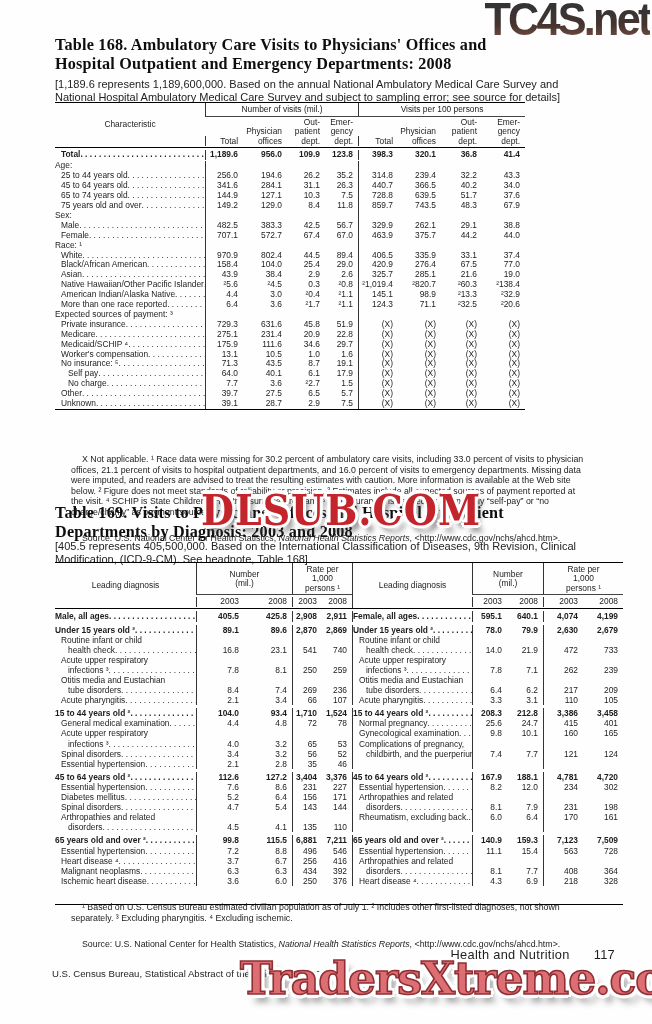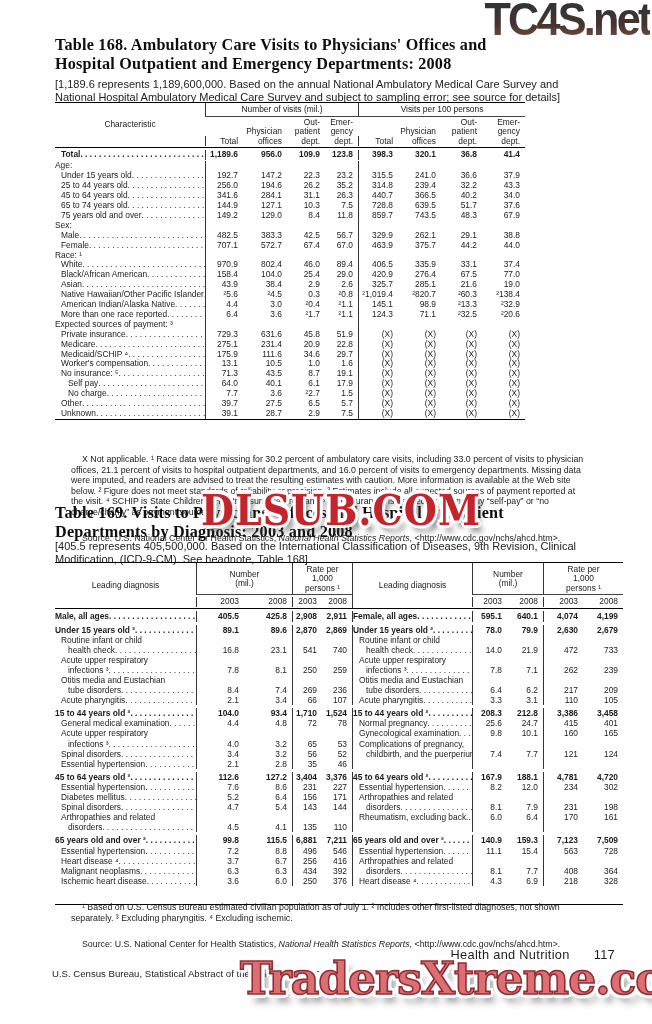--- a/index.html
+++ b/index.html
@@ -132,33 +132,20 @@
         <div class="val c3"></div>
         <div class="val c4"></div>
         <div class="val c5"></div>
         <div class="val c6"></div>
         <div class="val c7"></div>
         <div class="val c8"></div>
         <div class="val c9"></div>
       </div>
       <div class="trow g168">
         <div class="lbl c1 i1 leader">
-          <span class="t">Under 15 years old</span>
-        </div>
-        <div class="val c2">192.7</div>
-        <div class="val c3">147.2</div>
-        <div class="val c4">22.3</div>
-        <div class="val c5">23.2</div>
-        <div class="val c6">315.5</div>
-        <div class="val c7">241.0</div>
-        <div class="val c8">36.6</div>
-        <div class="val c9">37.9</div>
-      </div>
-      <div class="trow g168">
-        <div class="lbl c1 i1 leader">
           <span class="t">25 to 44 years old</span>
         </div>
         <div class="val c2">256.0</div>
         <div class="val c3">194.6</div>
         <div class="val c4">26.2</div>
         <div class="val c5">35.2</div>
         <div class="val c6">314.8</div>
         <div class="val c7">239.4</div>
         <div class="val c8">32.2</div>
         <div class="val c9">43.3</div>
@@ -253,21 +240,21 @@
         <div class="val c7"></div>
         <div class="val c8"></div>
         <div class="val c9"></div>
       </div>
       <div class="trow g168">
         <div class="lbl c1 i1 leader">
           <span class="t">White</span>
         </div>
         <div class="val c2">970.9</div>
         <div class="val c3">802.4</div>
-        <div class="val c4">46.0</div>
+        <div class="val c4">44.5</div>
         <div class="val c5">89.4</div>
         <div class="val c6">406.5</div>
         <div class="val c7">335.9</div>
         <div class="val c8">33.1</div>
         <div class="val c9">37.4</div>
       </div>
       <div class="trow g168">
         <div class="lbl c1 i1 leader">
           <span class="t">Black/African American</span>
         </div>

